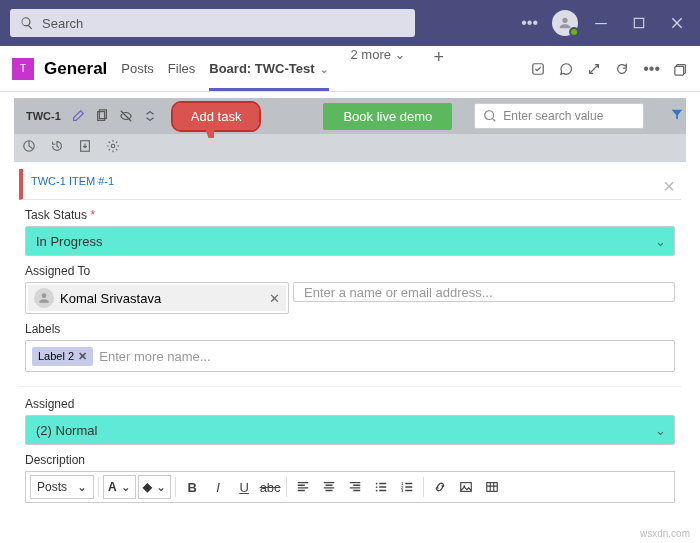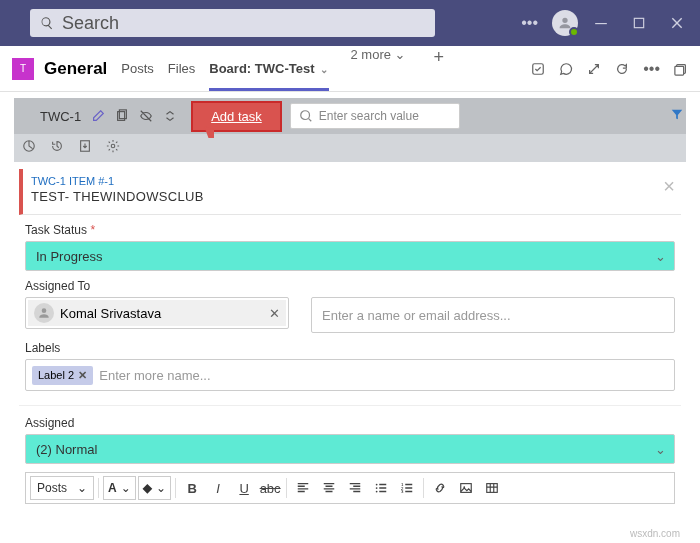--- a/index.html
+++ b/index.html
@@ -1,20 +1,20 @@
 <!DOCTYPE html>
 <html><head>
 <meta charset="utf-8">
 <style>
 * { box-sizing: border-box; margin: 0; padding: 0; font-family: "Segoe UI", Arial, sans-serif; }
 body { background: #fff; width: 700px; height: 543px; overflow: hidden; position: relative; }
 
 
 .titlebar { background: #494c7d; height: 46px; display: flex; align-items: center; padding: 0 8px 0 10px; }
-.search-wrap { flex: 0 0 405px; background: #dddee9; border-radius: 3px; height: 28px; display: flex; align-items: center; padding: 0 10px; color: #555; font-size: 18px; margin-left: 20px; }
+.search-wrap { flex: 0 0 405px; background: #dddee9; border-radius: 3px; height: 28px; display: flex; align-items: center; padding: 0 10px; color: #555; font-size: 13px; }
 .search-wrap svg { width: 14px; height: 14px; margin-right: 8px; fill: #555; }
 .tb-spacer { flex: 1; }
 .tb-icons { display: flex; align-items: center; gap: 8px; }
 .tb-dots { color: #cfd0e0; font-size: 16px; padding: 0 6px; }
 .avatar { width: 26px; height: 26px; border-radius: 50%; background: #dcdde6; display: flex; align-items: center; justify-content: center; position: relative; }
 .avatar svg { width: 16px; height: 16px; fill: #96979f; }
 .presence { position: absolute; right: -1px; bottom: -1px; width: 10px; height: 10px; border-radius: 50%; background: #6bb700; border: 2px solid #494c7d; }
 .winbtn { width: 30px; height: 28px; display: flex; align-items: center; justify-content: center; color: #cfd0e0; }
 
 
@@ -26,59 +26,59 @@
 .tab.active { color: #444; font-weight: 600; border-bottom-color: #5b5fc7; }
 .tab .chev { font-size: 10px; margin-left: 2px; color: #888; }
 .tab-more { color: #666; font-size: 13px; padding-left: 8px; }
 .tab-plus { color: #666; font-size: 18px; margin-left: 14px; }
 .chan-actions { margin-left: auto; display: flex; gap: 14px; color: #666; align-items: center; }
 .chan-actions span { display: flex; }
 
 
 .toolbar-area { padding: 0 14px; }
 .toolbar1 { background: #bec1c5; height: 36px; display: flex; align-items: center; padding: 0 6px; gap: 10px; margin-top: 6px; position: relative; }
-.tb-label { color: #333; font-size: 13px; font-weight: 400; margin-left: 20px; }
+.tb-label { color: #333; font-size: 11px; font-weight: 700; margin-left: 6px; }
 .tb-ico { color: #555; display: flex; align-items: center; }
-.btn-add { background: #d9534f; color: #fff; font-size: 13px; padding: 6px 18px; border-radius: 0; outline: 2px solid #c92a2a; margin-left: 6px; text-decoration: underline; }
+.btn-add { background: #d9534f; color: #fff; font-size: 13px; padding: 6px 18px; border-radius: 8px; outline: 2px solid #c92a2a; margin-left: 6px; }
 .btn-demo { background: #5cb85c; color: #fff; font-size: 13px; padding: 6px 20px; border-radius: 2px; margin-left: 54px; }
-.search-box { background: #fff; border: 1px solid #ccc; border-radius: 2px; height: 26px; display: flex; align-items: center; padding: 0 8px; flex: 0 0 170px; font-size: 12px; color: #888; gap: 6px; }
+.search-box { background: #fff; border: 1px solid #ccc; border-radius: 2px; height: 26px; display: flex; align-items: center; padding: 0 8px; margin-left: 12px; flex: 0 0 170px; font-size: 12px; color: #888; gap: 6px; }
 .filter-ico { position: absolute; right: 2px; color: #3178c6; }
 .arrow { position: absolute; left: 186px; top: 26px; z-index: 2; }
 .toolbar2 { background: #d3d6da; height: 28px; display: flex; align-items: center; padding: 0 8px; gap: 14px; color: #666; }
 
 
 .panel { border: 1px solid #fff; margin-top: 6px; padding: 0 4px; position: relative; }
 .item-head { border-left: 4px solid #d9534f; padding: 6px 8px 10px; border-bottom: 1px solid #e5e5e5; position: relative; }
 .item-id { color: #1f6ec1; font-size: 11px; padding-bottom: 2px; }
 .item-title { font-size: 13px; color: #333; letter-spacing: 0.3px; }
 .close-x { position: absolute; right: 6px; top: 6px; color: #bbb; font-size: 20px; }
 
 .field { padding: 8px 6px 0; }
 .label { font-size: 12px; color: #333; margin-bottom: 4px; }
 .req { color: #d9534f; }
 .control { border: 1px solid #ccc; border-radius: 2px; height: 30px; display: flex; align-items: center; padding: 0 10px; font-size: 13px; color: #333; background: #5eead4; position: relative; }
 .chevdn { position: absolute; right: 8px; color: #666; }
-.assigned-row { display: flex; gap: 22px; }
+.assigned-row { display: flex; gap: 4px; }
 .chip-box { border: 1px solid #ccc; border-radius: 2px; height: 32px; display: flex; align-items: center; padding: 2px; font-size: 13px; }
 .assignee { background: #f0f0f0; display: flex; align-items: center; gap: 6px; padding: 0 6px; height: 26px; }
 .assignee .av { width: 20px; height: 20px; border-radius: 50%; background: #d5d5d5; display: flex; align-items: center; justify-content: center; }
 .assignee .av svg { width: 14px; height: 14px; fill: #999; }
 .assignee .x { color: #666; margin-left: 4px; }
-.ph-box { border: 1px solid #ccc; border-radius: 2px; height: 36px; flex: 1; display: flex; align-items: center; padding: 0 10px; font-size: 13px; color: #999; }
+.ph-box { border: 1px solid #ccc; border-radius: 2px; height: 20px; flex: 1; display: flex; align-items: center; padding: 0 10px; font-size: 13px; color: #999; }
 .label-chip { background: #c5cbe9; padding: 3px 6px; font-size: 11px; border-radius: 2px; display: flex; align-items: center; gap: 4px; margin: 0 6px 0 4px; }
 .label-chip .x { color: #555; font-weight: bold; }
 .label-input { color: #999; font-size: 13px; }
 
 .editor-bar { border: 1px solid #ccc; height: 32px; display: flex; align-items: center; padding: 0 4px; gap: 2px; font-size: 13px; color: #333; }
 .ed-sel { border: 1px solid #ccc; height: 24px; padding: 0 6px; display: flex; align-items: center; font-size: 12px; gap: 10px; }
 .ed-sel.short { padding: 0 4px; gap: 4px; }
 .ed-btn { width: 24px; display: flex; justify-content: center; color: #444; }
 .sep { width: 1px; height: 20px; background: #ddd; margin: 0 2px; }
 
-.watermark { position: absolute; right: 20px; bottom: 4px; font-size: 10px; color: #bbb; }
+.watermark { position: absolute; right: 10px; bottom: 4px; font-size: 10px; color: #bbb; }
 
 svg { width: 14px; height: 14px; }
 </style>
 </head>
 <body>
 
 <div class="titlebar">
   <div class="search-wrap">
     <svg viewBox="0 0 24 24">
         <path d="M10 2a8 8 0 015.3 13.9l5.4 5.4-1.4 1.4-5.4-5.4A8 8 0 1110 2zm0 2a6 6 0 100 12 6 6 0 000-12z"></path>
@@ -181,20 +181,21 @@
       </span>
     <div class="btn-add">Add task</div>
     <svg class="arrow" width="44" height="38">
         <defs>
           <marker id="ah" markerWidth="6" markerHeight="6" refX="5" refY="3" orient="auto">
             <path d="M0 0L6 3L0 6z" fill="#d9534f"></path>
           </marker>
         </defs>
         <path d="M40 36 L6 4" stroke="#d9534f" stroke-width="2.5" fill="none" marker-end="url(#ah)"></path>
       </svg>
+    <div class="btn-demo">Book live demo</div>
     <div class="search-box">
       <svg viewBox="0 0 16 16">
           <circle cx="7" cy="7" r="5" fill="none" stroke="#888" stroke-width="1.4"></circle>
           <path d="M11 11l3 3" stroke="#888" stroke-width="1.4"></path>
         </svg>
       <span>Enter search value</span>
     </div>
     <span class="filter-ico"><svg viewBox="0 0 16 16">
           <path d="M2 3h12l-5 6v5l-2-1v-4z" fill="#3178c6"></path>
         </svg></span>
@@ -213,21 +214,20 @@
         </svg></span>
     <span><svg viewBox="0 0 16 16">
           <circle cx="8" cy="8" r="2" fill="none" stroke="currentColor" stroke-width="1.3"></circle>
           <path d="M8 1v2M8 13v2M1 8h2M13 8h2M3 3l1.5 1.5M11.5 11.5L13 13M13 3l-1.5 1.5M4.5 11.5L3 13" stroke="currentColor" stroke-width="1.3"></path>
         </svg></span>
   </div>
 
   <div class="panel">
     <div class="item-head">
       <div class="item-id">TWC-1 ITEM #-1</div>
-      <div class="item-title">TEST- THEWINDOWSCLUB</div>
       <div class="close-x">×</div>
     </div>
 
     <div class="field">
       <div class="label"><span>Task Status</span> <span class="req">*</span></div>
       <div class="control">
         <span>In Progress</span>
         <span class="chevdn">⌄</span>
       </div>
     </div>
@@ -267,20 +267,21 @@
 
     <div class="field">
       <div class="label">Assigned</div>
       <div class="control">
         <span>(2) Normal</span>
         <span class="chevdn">⌄</span>
       </div>
     </div>
 
     <div class="field">
+      <div class="label">Description</div>
       <div class="editor-bar">
         <div class="ed-sel">
             <span>Posts</span>
             <span>⌄</span>
           </div>
         <div class="sep"></div>
         <div class="ed-sel short">
             <span style="font-weight:bold">A</span>
             <span>⌄</span>
           </div>

